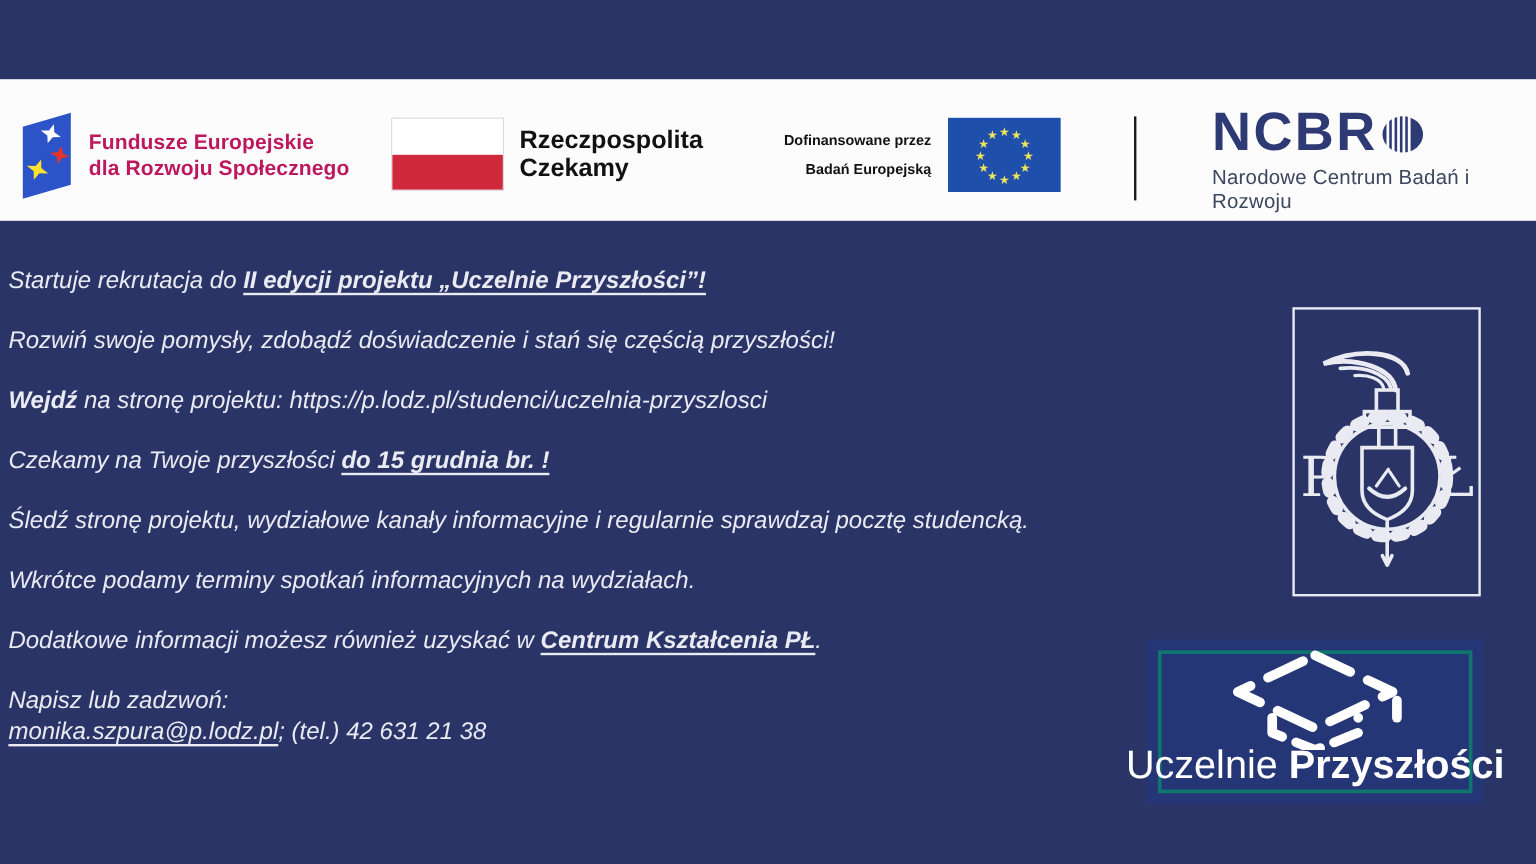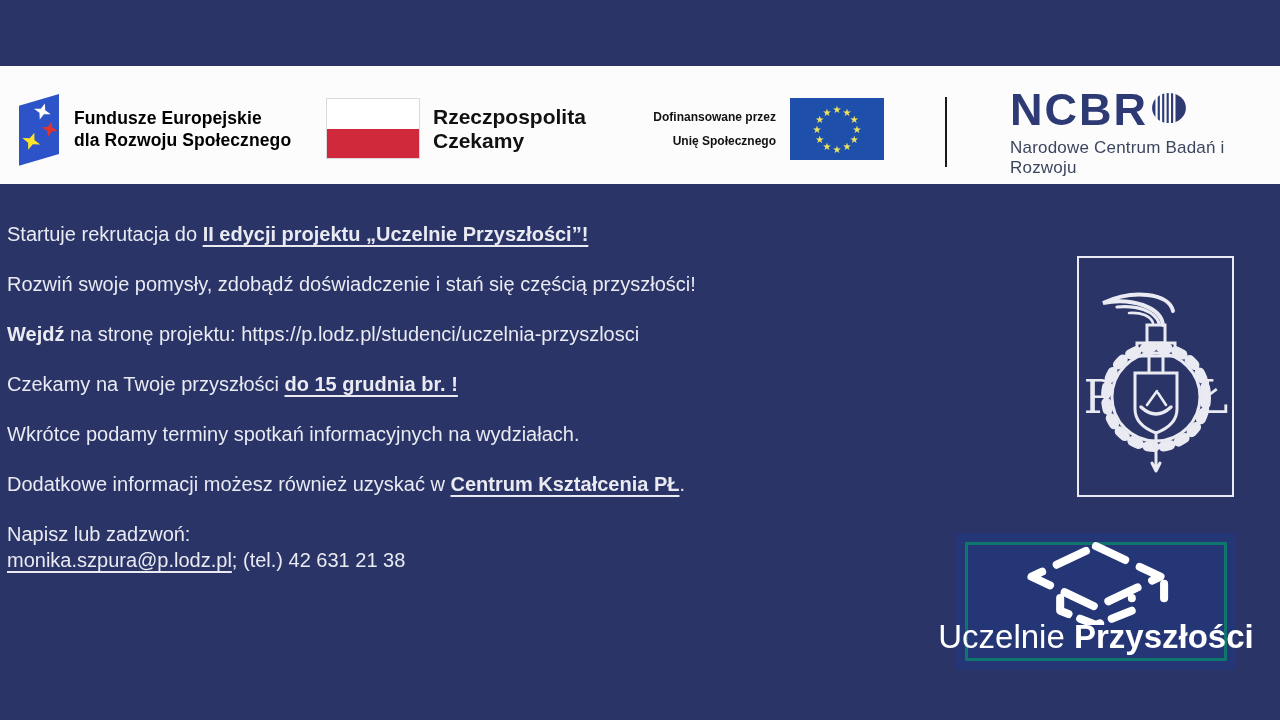--- a/index.html
+++ b/index.html
@@ -11,49 +11,49 @@
     font-family:"Liberation Sans", sans-serif;
   }
 
   
   .band {
     position:absolute; left:0; top:66px; width:1280px; height:118px;
     background:#fcfcfd;
   }
   .fe-logo { position:absolute; left:14px; top:22px; display:flex; align-items:center; }
   .fe-flag { width:50px; height:82px; }
-  .fe-text { margin-left:10px; font-size:17.5px; font-weight:700; color:#000000; line-height:22px; letter-spacing:0.1px; }
+  .fe-text { margin-left:10px; font-size:17.5px; font-weight:700; color:#be185d; line-height:22px; letter-spacing:0.1px; }
 
   .pl-flag-group { position:absolute; left:326px; top:32px; display:flex; align-items:center; }
   .pl-flag { width:94px; height:61px; border:1px solid #d9d9de; }
   .pl-flag .w { height:50%; background:#ffffff; }
   .pl-flag .r { height:50%; background:#d0293b; }
   .pl-flag-text { margin-left:13px; font-size:21px; font-weight:700; color:#111; line-height:24px; }
 
   .eu-group { position:absolute; left:560px; top:32px; display:flex; align-items:center; }
   .eu-text { width:216px; text-align:right; font-size:12px; font-weight:700; color:#111; line-height:24px; }
   .eu-flag { margin-left:14px; width:94px; height:62px; }
 
   .divider { position:absolute; left:945px; top:31px; width:2px; height:70px; background:#1a1a1a; }
 
   .ncbr { position:absolute; left:1010px; top:22px; width:250px; }
-  .ncbr-row { display:flex; }
+  .ncbr-row { display:flex; align-items:center; }
   .ncbr-name {
     font-size:45px; font-weight:800; color:#2e3a74; letter-spacing:2px;
     line-height:44px; font-stretch:condensed;
   }
   .ncbr-dot { width:36px; height:32px; margin-left:3px; margin-top:4px; }
   .ncbr-sub { margin-top:6px; font-size:17px; color:#3c465e; letter-spacing:0.2px; }
 
   
   .content {
     position:absolute; left:7px; top:184px; width:945px;
     color:#e9eaf2; font-size:20px; line-height:26px;
   }
-  .content p { margin:0 0 24px 0; }
+  .content p { margin:0 0 24px 0;font-style:italic; }
   .content p.first { margin-top:37px; }
   .content p.justify { text-align:justify; }
   .content b { font-weight:700; }
   .ul {
     text-decoration:underline;
     text-decoration-thickness:2px;
     text-underline-offset:4px;
   }
 
   
@@ -102,21 +102,21 @@
     </div>
     <div class="pl-flag-text">
       <div>Rzeczpospolita</div>
       <div>Czekamy</div>
     </div>
   </div>
 
   <div class="eu-group">
     <div class="eu-text">
       <div>Dofinansowane przez</div>
-      <div>Unię Społecznego</div>
+      <div>Badań Europejską</div>
     </div>
     <svg class="eu-flag" viewBox="0 0 94 62">
       <rect x="0" y="0" width="94" height="62" fill="#1d4fab"></rect>
       <g fill="#f0e45c" font-size="10" text-anchor="middle" font-family="DejaVu Sans, sans-serif">
         <text x="47" y="15">★</text>
           <text x="57" y="17.7">★</text>
           <text x="64.3" y="25">★</text>
         <text x="67" y="35">★</text>
           <text x="64.3" y="45">★</text>
           <text x="57" y="52.3">★</text>
@@ -154,20 +154,21 @@
 
   <p class="first"><span>Startuje rekrutacja do </span><b class="ul">II edycji projektu „Uczelnie Przyszłości”!</b></p>
 
 
   <p>Rozwiń swoje pomysły, zdobądź doświadczenie i stań się częścią przyszłości!</p>
 
   <p><b>Wejdź</b><span> na stronę projektu: https://p.lodz.pl/studenci/uczelnia-przyszlosci</span></p>
 
   <p><span>Czekamy na Twoje przyszłości </span><b class="ul">do 15 grudnia br. !</b></p>
 
+  <p>Śledź stronę projektu, wydziałowe kanały informacyjne i regularnie sprawdzaj pocztę studencką.</p>
 
   <p>Wkrótce podamy terminy spotkań informacyjnych na wydziałach.</p>
 
   <p><span>Dodatkowe informacji możesz również  uzyskać w </span><b class="ul">Centrum Kształcenia PŁ</b><span>.</span></p>
 
   <p><span>Napisz lub zadzwoń:</span><br>
   <span class="ul">monika.szpura@p.lodz.pl</span><span>;  (tel.) 42 631 21 38</span></p>
 </div>
 
 <div class="tul-box">

